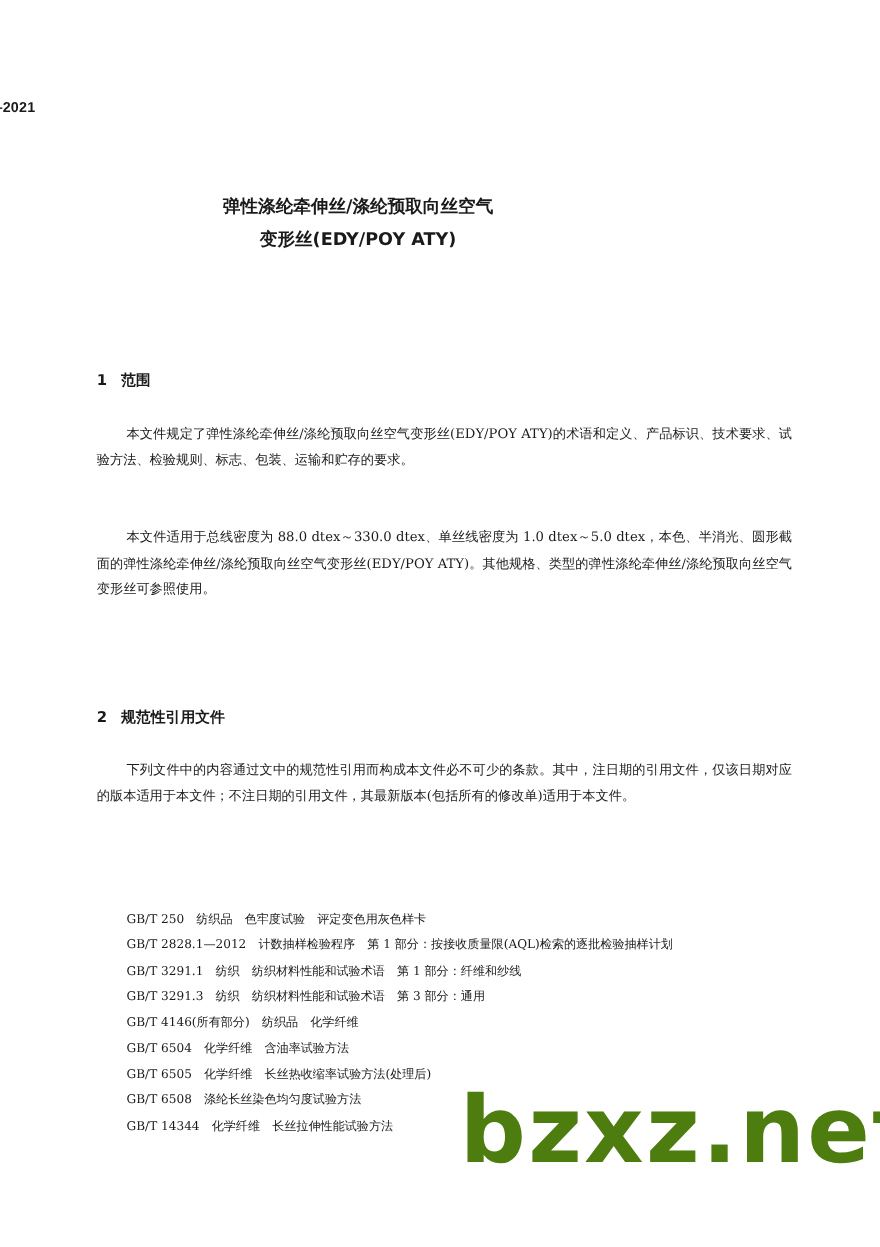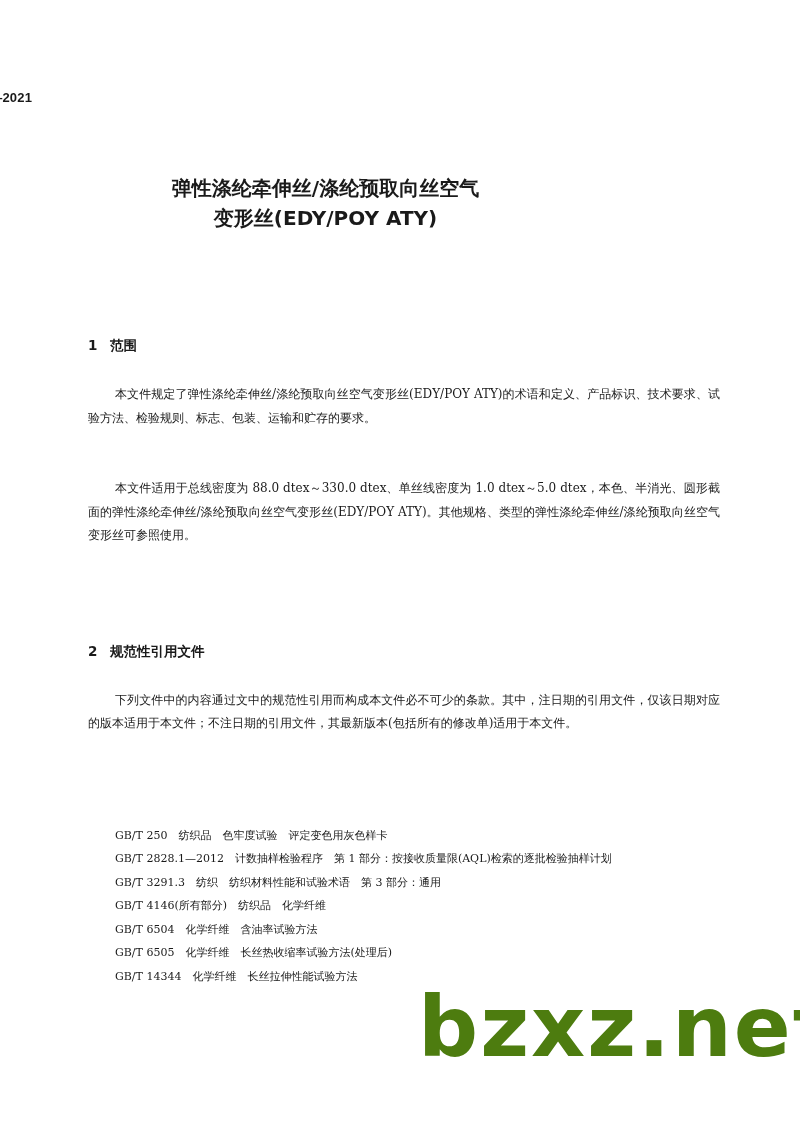--- a/index.html
+++ b/index.html
@@ -6,21 +6,21 @@
     body {
       width:800px; height:1134px; background:#ffffff; position:relative; overflow:hidden;
       font-family:"DejaVu Serif", "Liberation Serif", serif; color:#1a1a1a;
     }
     .std-code {
       position:absolute; top:90px; right:80px; font-family:"Liberation Sans","DejaVu Sans",sans-serif;
       font-weight:bold; font-size:13px; letter-spacing:0.2px;
     }
     .title {
       position:absolute; top:158px; left:0; width:651px; text-align:center;
-      font-family:"DejaVu Sans","Liberation Sans",sans-serif; font-weight:bold; font-size:20px; line-height:30px;
+      font-family:"DejaVu Sans","Liberation Sans",sans-serif; font-weight:bold; font-size:16px; line-height:30px;
     }
     .heading {
       position:absolute; left:88px; font-family:"DejaVu Sans","Liberation Sans",sans-serif;
       font-weight:bold; font-size:13.5px;
     }
     .heading .num { display:inline-block; width:22px; }
     .para {
       position:absolute; left:88px; width:632px; font-size:12px; line-height:23.5px;
       text-align:justify; text-indent:27px;
     }
@@ -53,19 +53,21 @@
 <div class="para z" style="top:337px;">本文件适用于总线密度为 88.0 dtex～330.0 dtex、单丝线密度为 1.0 dtex～5.0 dtex，本色、半消光、圆形截面的弹性涤纶牵伸丝/涤纶预取向丝空气变形丝(EDY/POY ATY)。其他规格、类型的弹性涤纶牵伸丝/涤纶预取向丝空气变形丝可参照使用。</div>
 
 <div class="heading z" style="top:432px;">
   <span class="num">2</span><span>规范性引用文件</span>
 </div>
 <div class="para z" style="top:460px;">下列文件中的内容通过文中的规范性引用而构成本文件必不可少的条款。其中，注日期的引用文件，仅该日期对应的版本适用于本文件；不注日期的引用文件，其最新版本(包括所有的修改单)适用于本文件。</div>
 
 <div class="ref-list z">
   <div class="ref">GB/T 250　纺织品　色牢度试验　评定变色用灰色样卡</div>
   <div class="ref">GB/T 2828.1—2012　计数抽样检验程序　第 1 部分：按接收质量限(AQL)检索的逐批检验抽样计划</div>
+  <div class="ref">GB/T 3291.1　纺织　纺织材料性能和试验术语　第 1 部分：纤维和纱线</div>
   <div class="ref">GB/T 3291.3　纺织　纺织材料性能和试验术语　第 3 部分：通用</div>
   <div class="ref">GB/T 4146(所有部分)　纺织品　化学纤维</div>
   <div class="ref">GB/T 6504　化学纤维　含油率试验方法</div>
   <div class="ref">GB/T 6505　化学纤维　长丝热收缩率试验方法(处理后)</div>
+  <div class="ref">GB/T 6508　涤纶长丝染色均匀度试验方法</div>
   <div class="ref">GB/T 14344　化学纤维　长丝拉伸性能试验方法</div>
 
 </div>
 
 </body></html>

